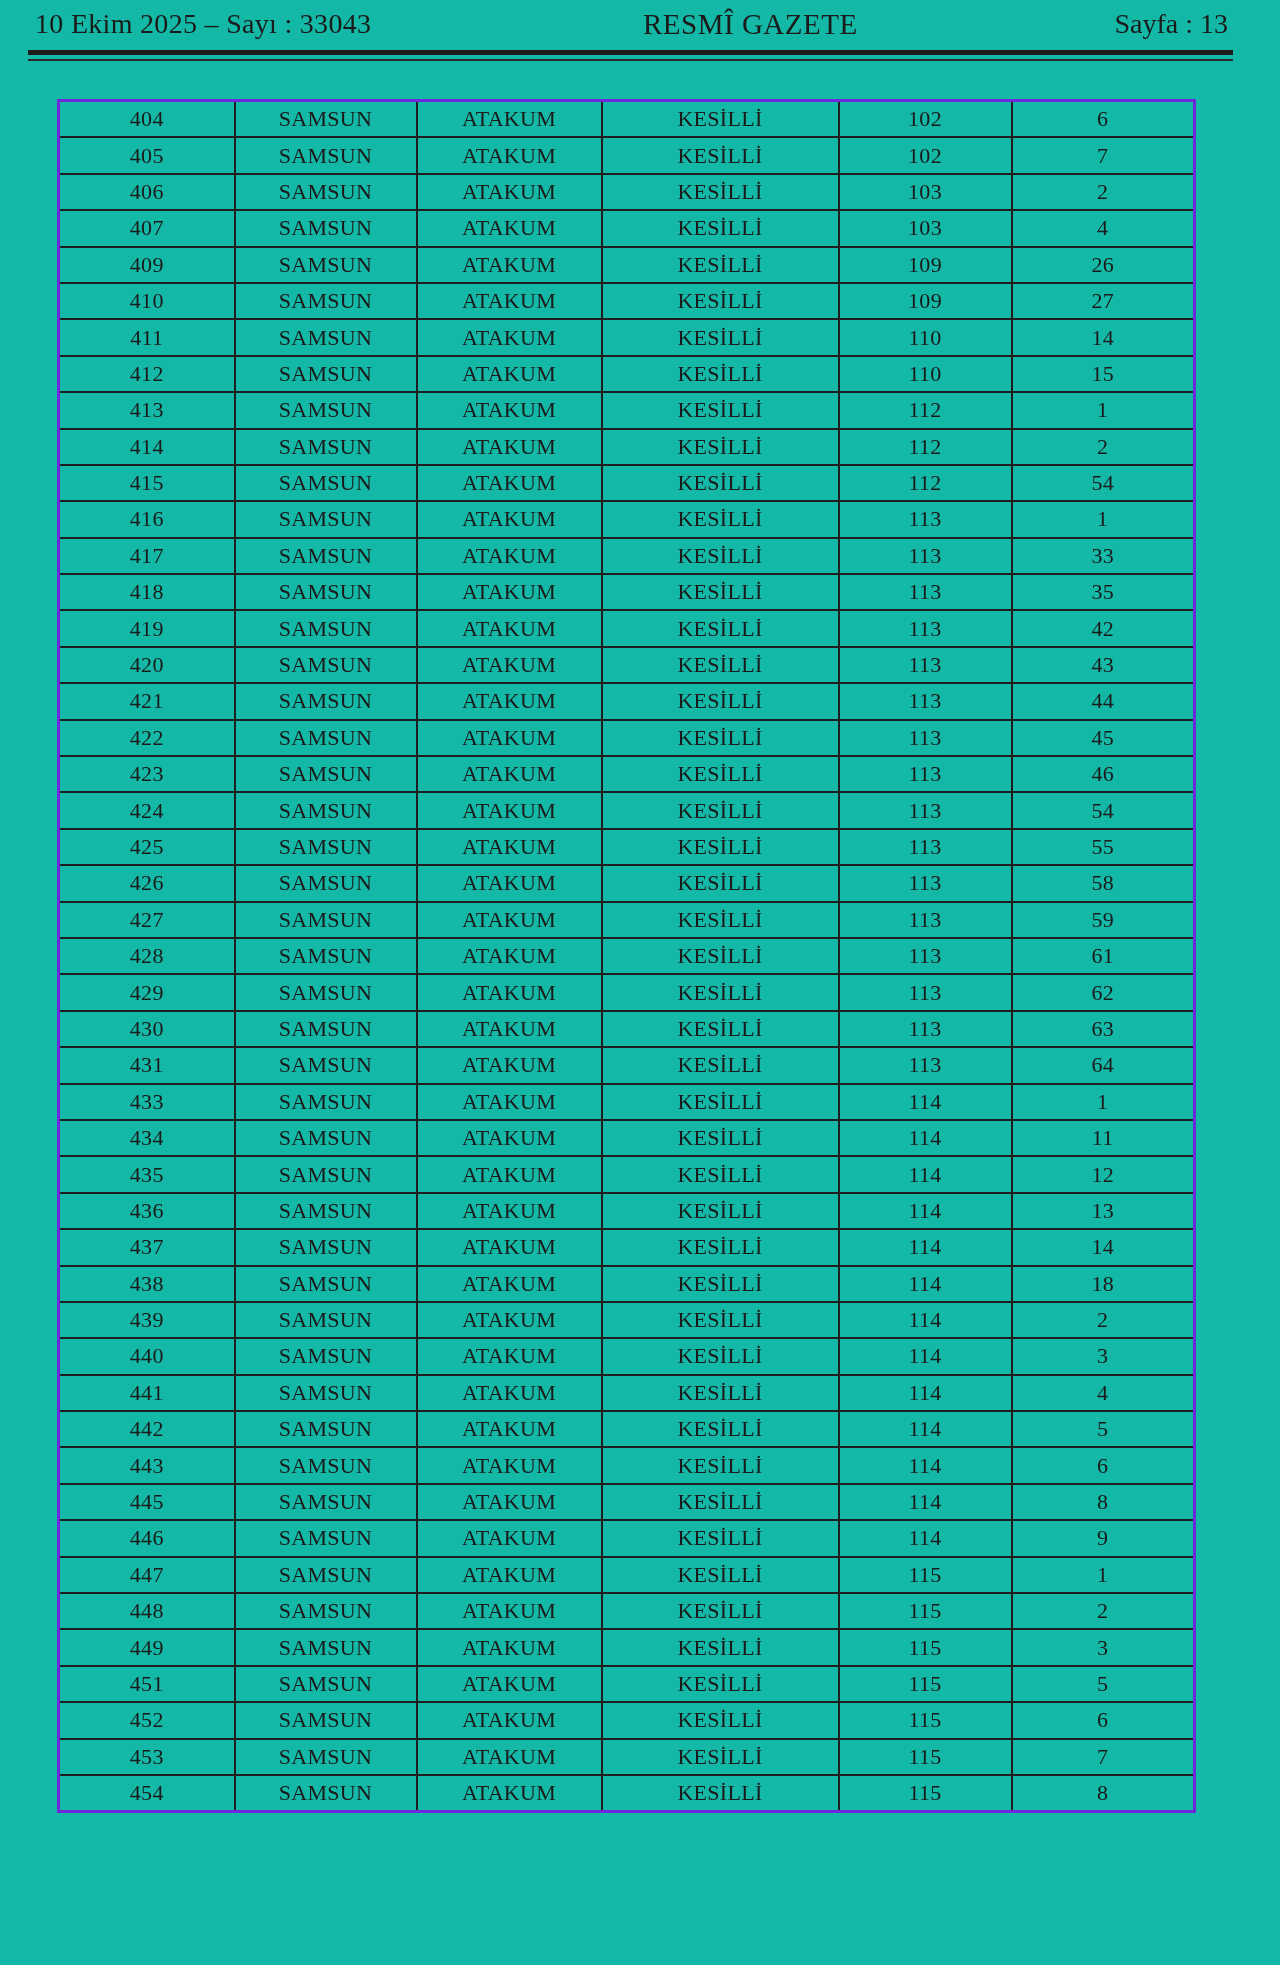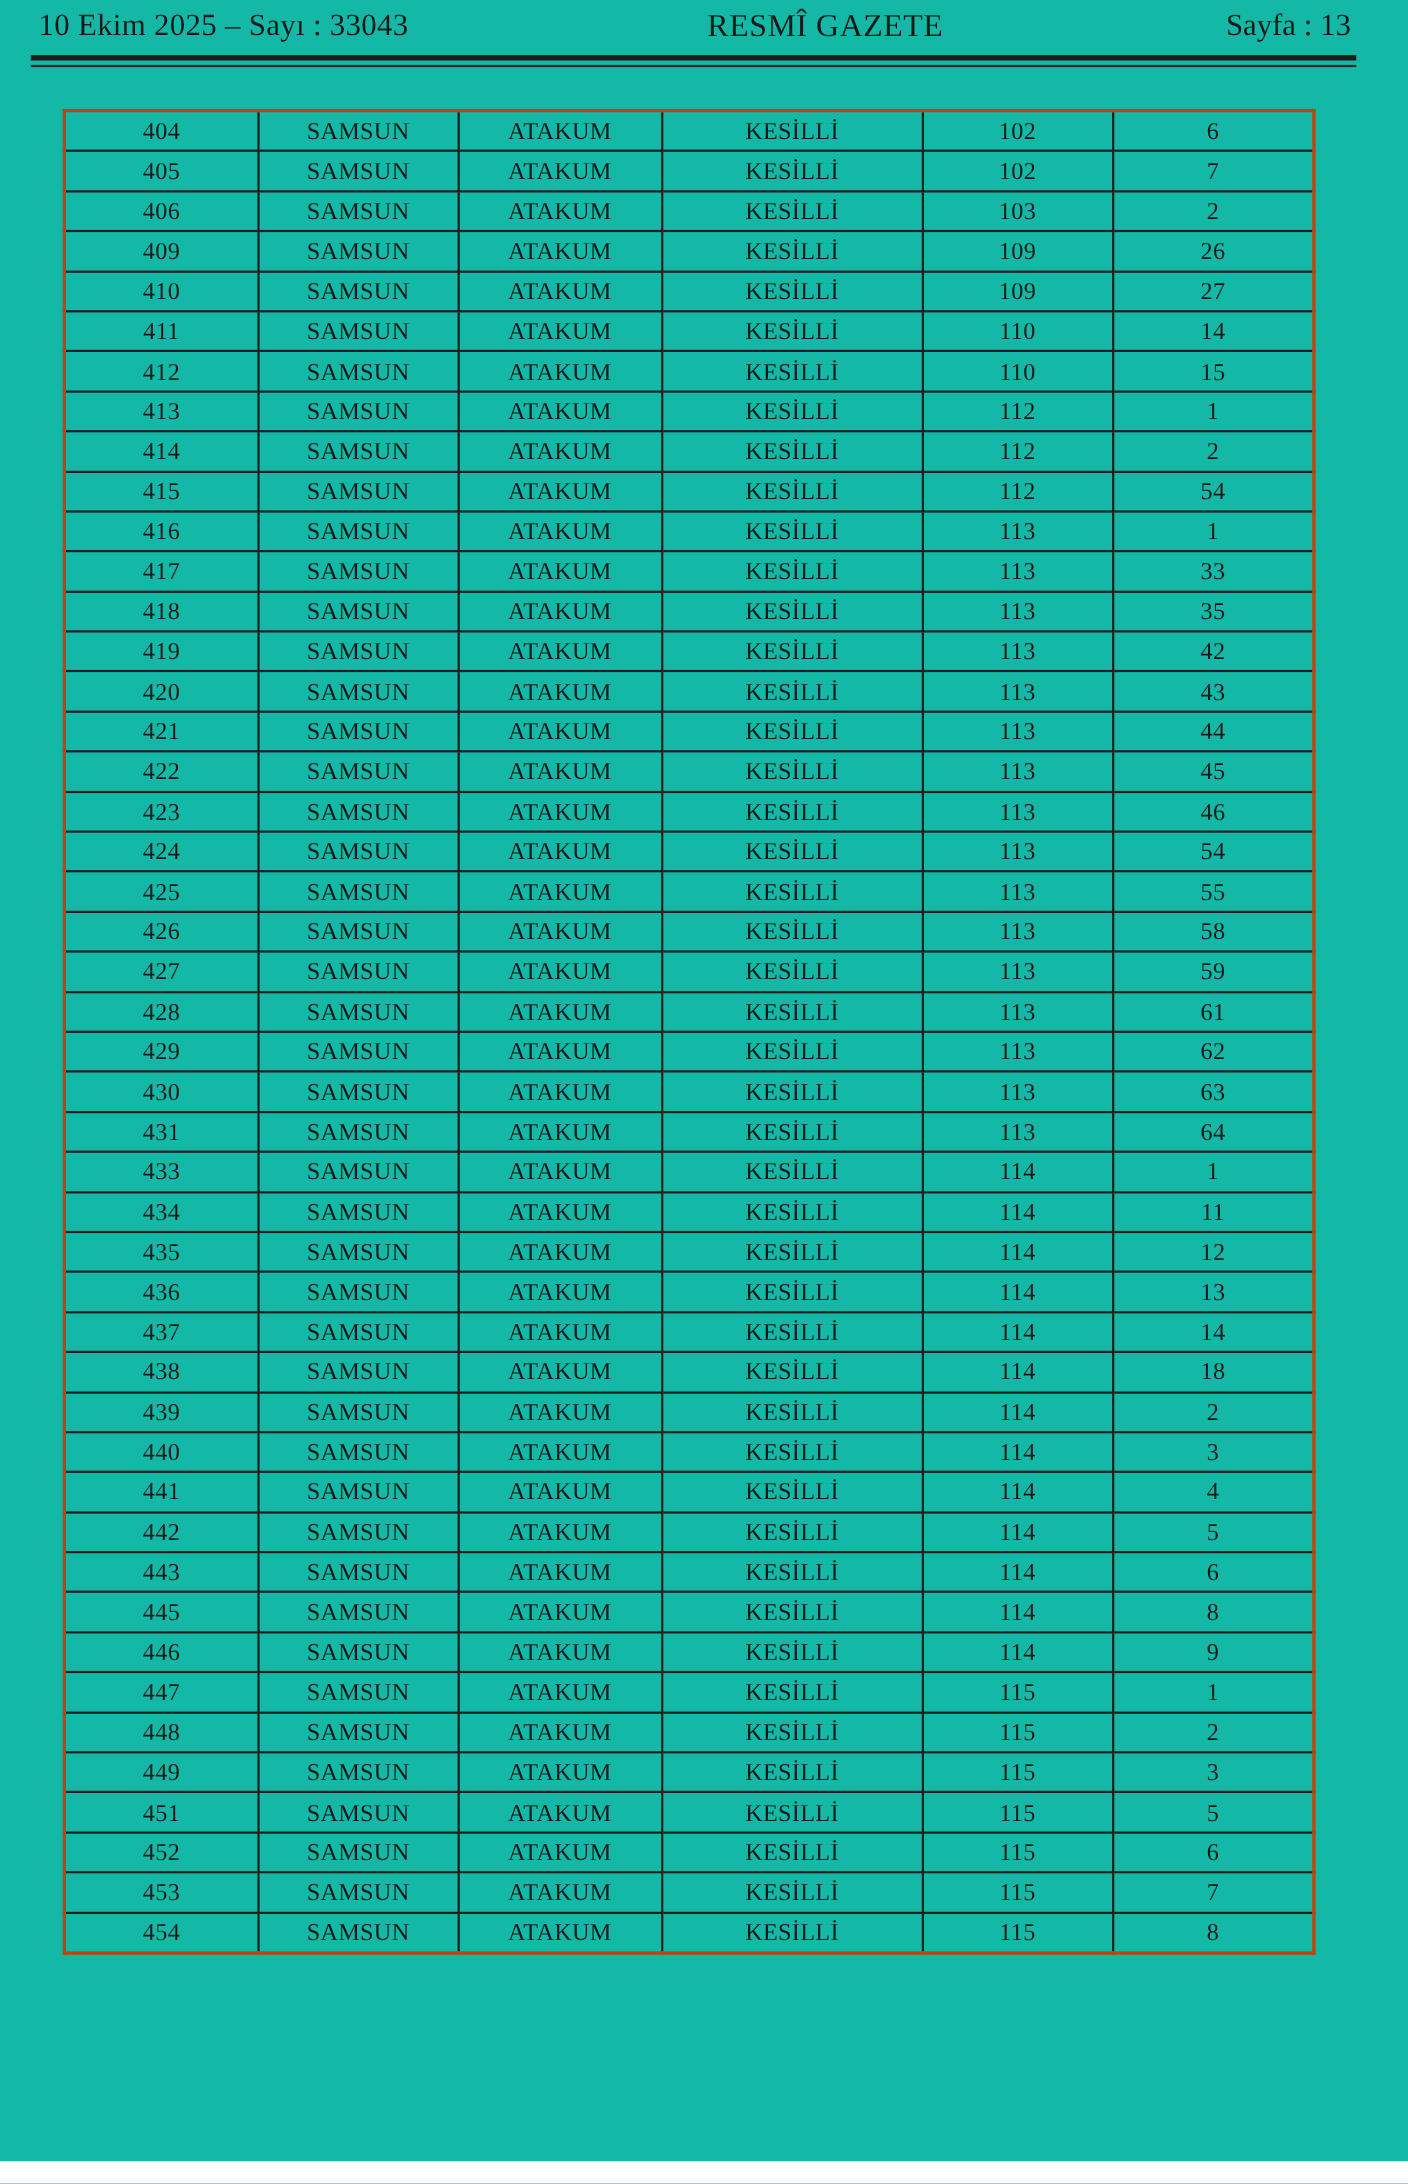--- a/index.html
+++ b/index.html
@@ -55,21 +55,21 @@
     height: 2px;
     background: #2a2a2a;
   }
   table.gazette {
     position: absolute;
     left: 57px;
     top: 99px;
     width: 1136px;
     border-collapse: collapse;
     table-layout: fixed;
-    border: 3px solid #c2410c;
+    border: 3px solid #6d28d9;
   }
   table.gazette td {
     border: 2px solid #1e1e1e;
     height: 34.4px;
     padding: 0;
     text-align: center;
     vertical-align: middle;
     font-size: 22px;
     letter-spacing: 0.3px;
     white-space: nowrap;
@@ -124,20 +124,28 @@
         </tr>
         <tr>
           <td>406</td>
           <td>SAMSUN</td>
           <td>ATAKUM</td>
           <td>KESİLLİ</td>
           <td>103</td>
           <td>2</td>
         </tr>
         <tr>
+          <td>407</td>
+          <td>SAMSUN</td>
+          <td>ATAKUM</td>
+          <td>KESİLLİ</td>
+          <td>103</td>
+          <td>4</td>
+        </tr>
+        <tr>
           <td>409</td>
           <td>SAMSUN</td>
           <td>ATAKUM</td>
           <td>KESİLLİ</td>
           <td>109</td>
           <td>26</td>
         </tr>
         <tr>
           <td>410</td>
           <td>SAMSUN</td>

